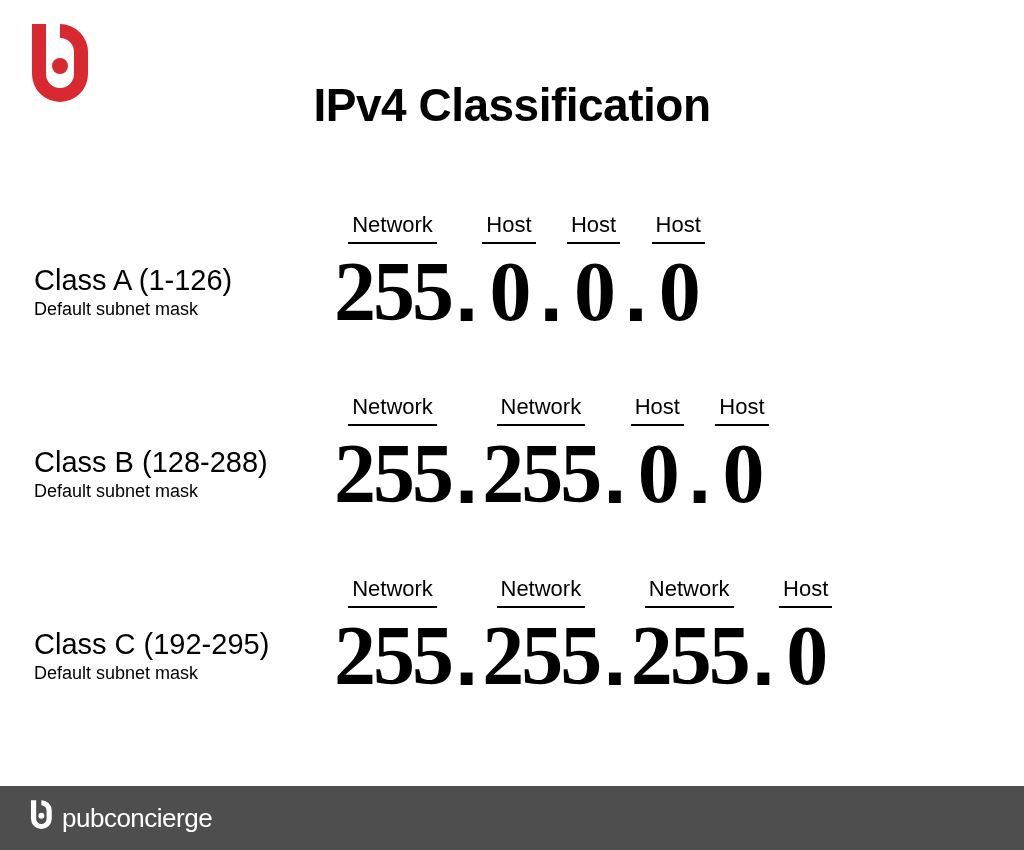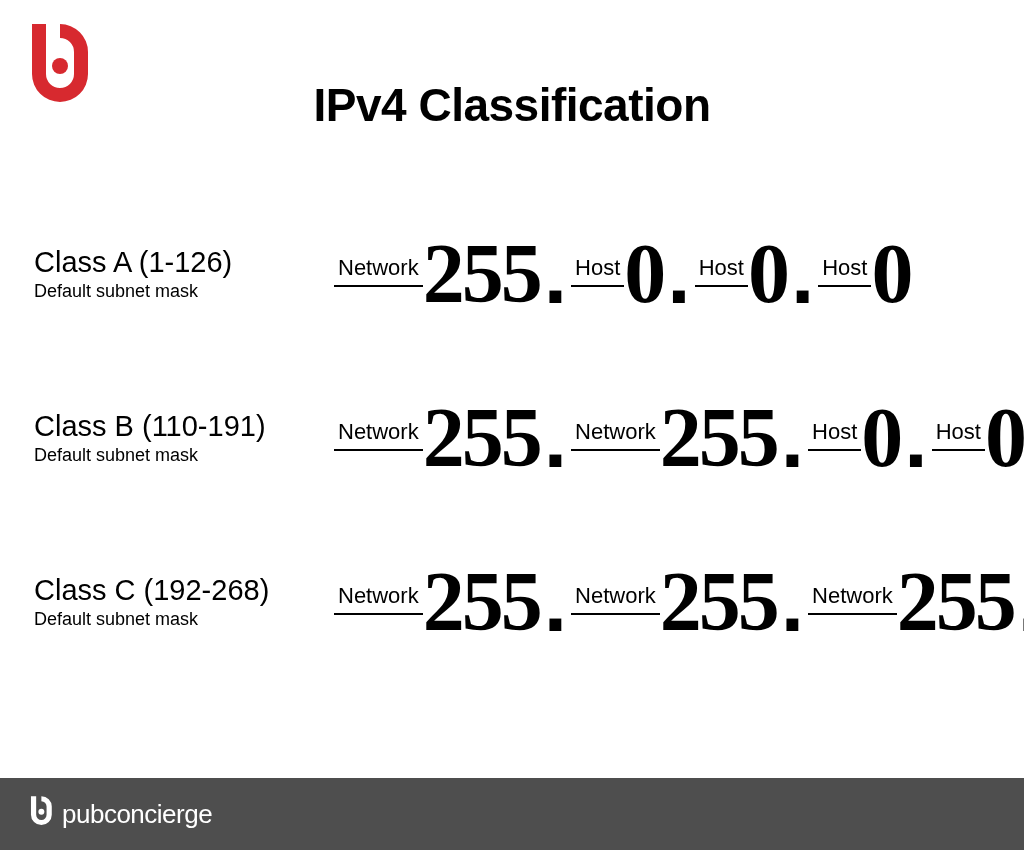--- a/index.html
+++ b/index.html
@@ -46,21 +46,21 @@
   .class-sub {
     font-size: 18px;
     font-weight: 400;
   }
   .mask {
     display: flex;
     align-items: flex-end;
   }
   .octet {
     display: flex;
-    flex-direction: row;
+    flex-direction: column;
     align-items: center;
   }
   .octet-label {
     font-size: 22px;
     font-weight: 400;
     border-bottom: 2px solid #000;
     padding: 0 4px 4px 4px;
     margin-bottom: 6px;
   }
   .octet-value {
@@ -74,21 +74,21 @@
     font-size: 84px;
     font-weight: 700;
     line-height: 1;
     padding: 0 4px;
   }
   .footer {
     position: absolute;
     bottom: 0;
     left: 0;
     right: 0;
-    height: 72px;
+    height: 64px;
     background: #4e4e4e;
     color: #fff;
     display: flex;
     align-items: center;
     justify-content: space-between;
     padding: 0 28px;
     gap: 20px;
   }
   .footer-brand {
     display: flex;
@@ -140,21 +140,21 @@
       <div class="dot">.</div>
       <div class="octet">
         <div class="octet-label">Host</div>
         <div class="octet-value">0</div>
       </div>
     </div>
   </div>
 
   <div class="row">
     <div class="row-label">
-      <div class="class-name">Class B (110-191)</div>
+      <div class="class-name">Class B (128-288)</div>
       <div class="class-sub">Default subnet mask</div>
     </div>
     <div class="mask">
       <div class="octet">
         <div class="octet-label">Network</div>
         <div class="octet-value">255</div>
       </div>
       <div class="dot">.</div>
       <div class="octet">
         <div class="octet-label">Network</div>
@@ -168,21 +168,21 @@
       <div class="dot">.</div>
       <div class="octet">
         <div class="octet-label">Host</div>
         <div class="octet-value">0</div>
       </div>
     </div>
   </div>
 
   <div class="row">
     <div class="row-label">
-      <div class="class-name">Class C (192-268)</div>
+      <div class="class-name">Class C (192-295)</div>
       <div class="class-sub">Default subnet mask</div>
     </div>
     <div class="mask">
       <div class="octet">
         <div class="octet-label">Network</div>
         <div class="octet-value">255</div>
       </div>
       <div class="dot">.</div>
       <div class="octet">
         <div class="octet-label">Network</div>

